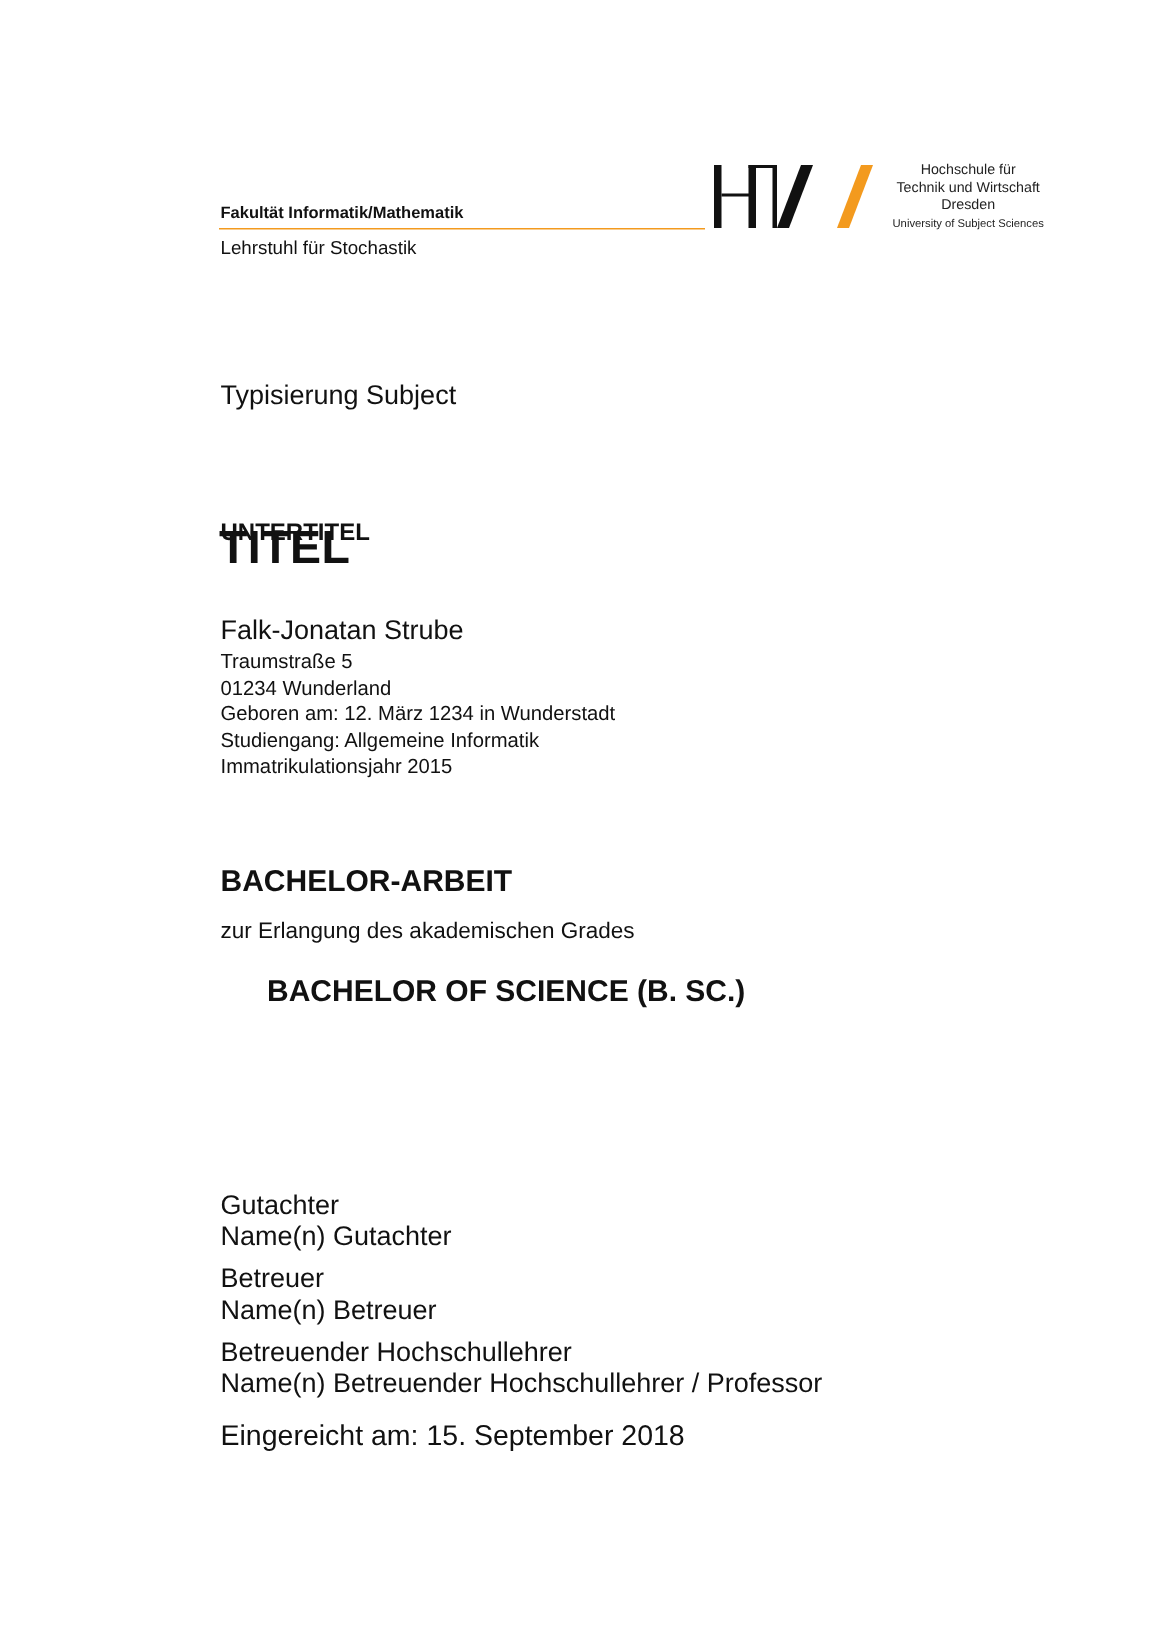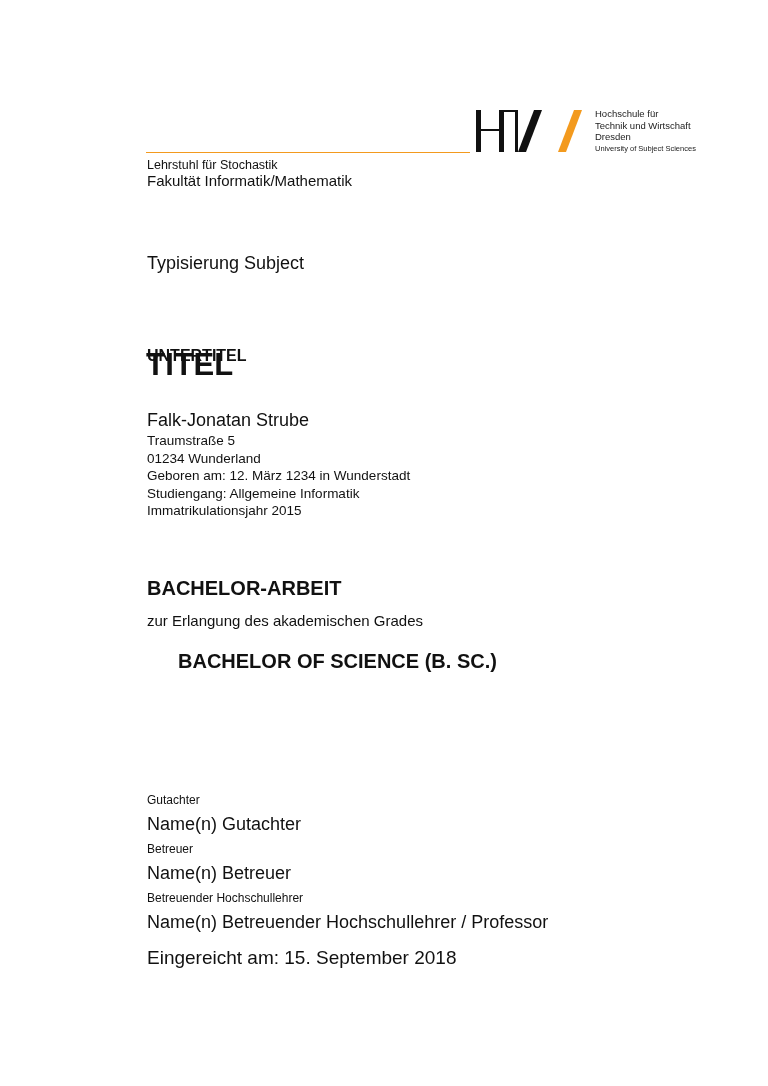--- a/index.html
+++ b/index.html
@@ -1,34 +1,34 @@
 <!DOCTYPE html>
 <html><head>
   <meta charset="utf-8">
   <style>
     html, body { margin: 0; padding: 0; background: #ffffff; }
     body { width: 768px; height: 1086px; position: relative; overflow: hidden;
            font-family: "Liberation Sans", sans-serif; color: #111111; }
     .abs { position: absolute; white-space: nowrap; }
-    .faculty { left: 147px; top: 136px; font-size: 15px; font-weight: normal; margin-top: 36px; }
+    .faculty { left: 147px; top: 136px; font-size: 11px; font-weight: bold; }
     .rule { left: 146px; top: 152px; width: 324px; height: 1px; background: #f39a1e; }
     .chair { left: 147px; top: 158px; font-size: 12.5px; }
     .logo { left: 474px; top: 108px; width: 112px; height: 46px; }
-    .logo-text { left: 595px; top: 108px; font-size: 9.5px; line-height: 11.5px; color: #222; }
+    .logo-text { left: 595px; top: 108px; font-size: 9.5px; line-height: 11.5px; color: #222; text-align: center; }
     .logo-text .small { font-size: 7.5px; }
     .subject { left: 147px; top: 253px; font-size: 18px; }
     .title { left: 146px; top: 303px; font-size: 31px; font-weight: bold; letter-spacing: 0.3px; margin-top: 44px; }
     .subtitle { left: 147px; top: 347px; font-size: 16px; font-weight: bold; text-align: right; }
     .author { left: 147px; top: 410px; font-size: 18px; }
     .info { left: 147px; top: 432px; font-size: 13.5px; line-height: 17.5px; }
     .info div { white-space: nowrap; }
     .thesis-type { left: 147px; top: 577px; font-size: 20px; font-weight: bold; }
     .degree-intro { left: 147px; top: 612px; font-size: 15px; }
     .degree { left: 146px; top: 650px; font-size: 20px; font-weight: bold; margin-left: 32px; }
-    .label-small { font-size: 12px; text-align: right; }
+    .label-small { font-size: 18px; text-align: right; }
     .name-large { font-size: 18px; }
     .g-label { left: 147px; top: 793px; }
     .g-name { left: 147px; top: 814px; }
     .b-label { left: 147px; top: 842px; }
     .b-name { left: 147px; top: 863px; }
     .p-label { left: 147px; top: 891px; }
     .p-name { left: 147px; top: 912px; }
     .submitted { left: 147px; top: 947px; font-size: 19px; text-align: right; }
   </style>
 </head>

